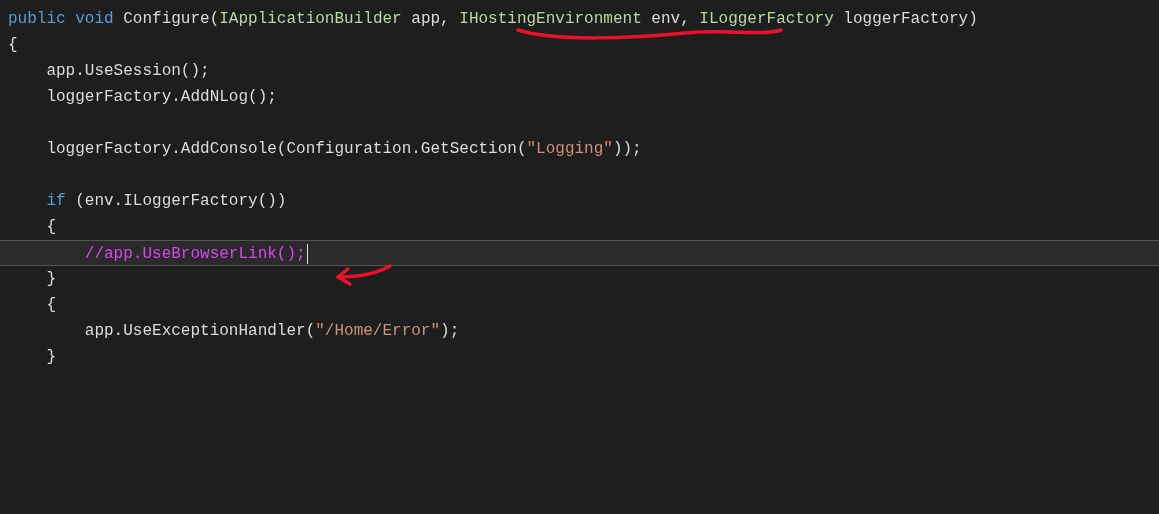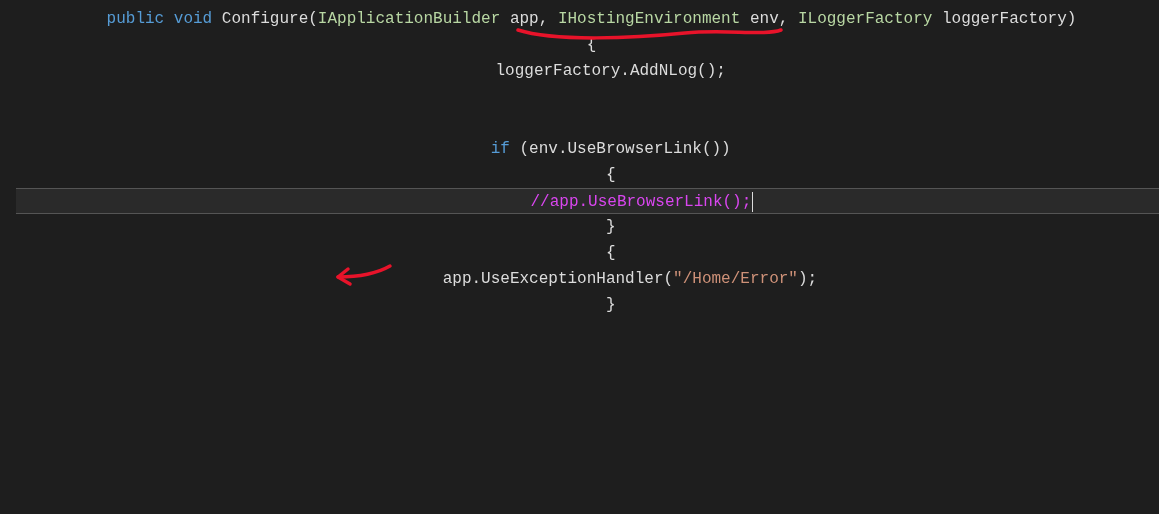--- a/index.html
+++ b/index.html
@@ -7,21 +7,21 @@
     background:#1e1e1e;
     font-family:Consolas,"Courier New",monospace;
     font-size:16px;
     line-height:26px;
     color:#dcdcdc;
     width:1159px;
     height:514px;
     overflow:hidden;
     position:relative;
   }
-  .editor { padding:6px 0 0 24px; position:relative;text-align:center; }
+  .editor { padding:6px 0 0 8px; position:relative; }
   .line { white-space:pre; position:relative; height:26px; }
   .kw   { color:#569cd6; }
   .type { color:#b8d7a3; }
   .plain{ color:#dcdcdc; }
   .str  { color:#ce9178; }
   .comment{ color:#d946ef; }
   .highlight-line {
     background:#2a2a2a;
     border-top:1px solid #555;
     border-bottom:1px solid #555;
@@ -37,27 +37,29 @@
 </head>
 <body>
 
 <div class="editor">
 
   <div class="line"><span class="kw">public</span><span class="plain"> </span><span class="kw">void</span><span class="plain"> Configure(</span><span class="type">IApplicationBuilder</span><span class="plain"> app, </span><span class="type">IHostingEnvironment</span><span class="plain"> env, </span><span class="type">ILoggerFactory</span><span class="plain"> loggerFactory)</span></div>
 
   <div class="line"><span class="plain">{</span></div>
 
 
+  <div class="line"><span class="plain">    app.UseSession();</span></div>
   <div class="line"><span class="plain">    loggerFactory.AddNLog();</span></div>
   <div class="line"><span class="plain"></span></div>
 
+  <div class="line"><span class="plain">    loggerFactory.AddConsole(Configuration.GetSection(</span><span class="str">"Logging"</span><span class="plain">));</span></div>
 
   <div class="line"><span class="plain"></span></div>
 
-  <div class="line"><span class="kw">    if</span><span class="plain"> (env.UseBrowserLink())</span></div>
+  <div class="line"><span class="kw">    if</span><span class="plain"> (env.ILoggerFactory())</span></div>
 
   <div class="line"><span class="plain">    {</span></div>
 
   <div class="line highlight-line"><span class="comment">        //app.UseBrowserLink();</span><span class="caret"></span></div>
 
   <div class="line"><span class="plain">    }</span></div>
   <div class="line"><span class="plain">    {</span></div>
 
   <div class="line"><span class="plain">        app.UseExceptionHandler(</span><span class="str">"/Home/Error"</span><span class="plain">);</span></div>
 

